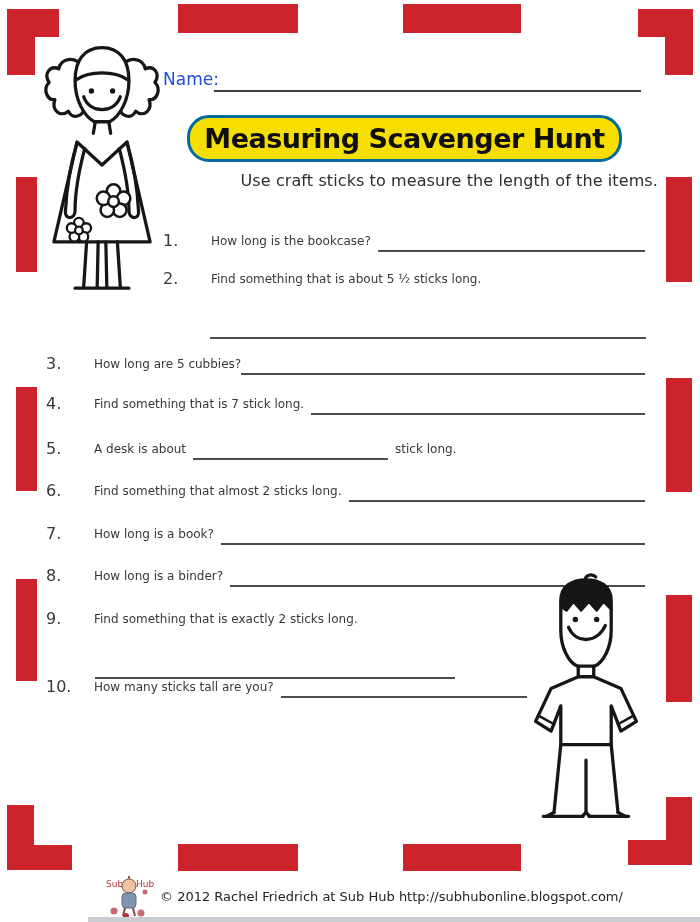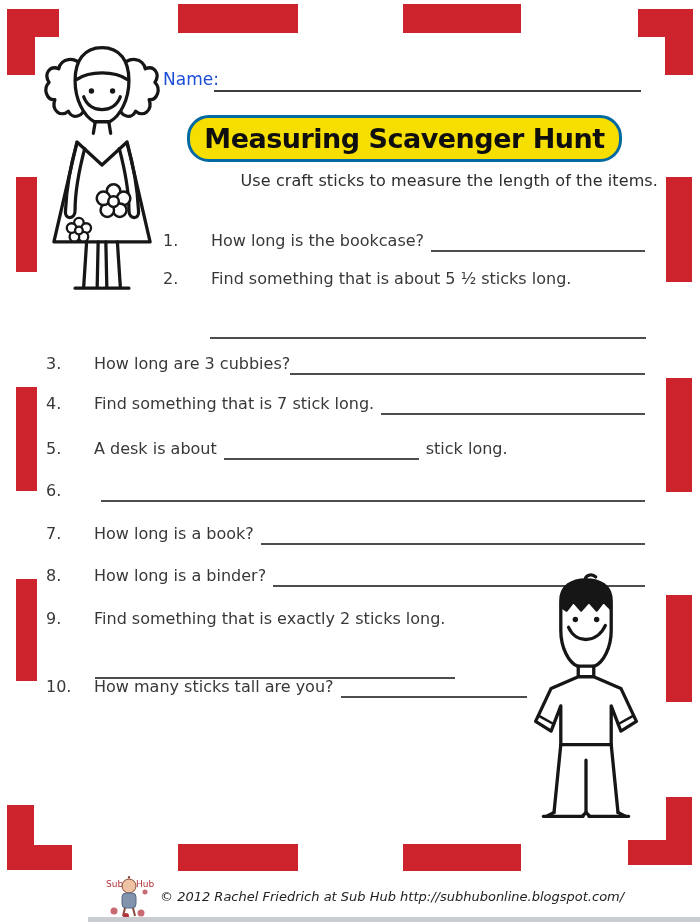--- a/index.html
+++ b/index.html
@@ -20,26 +20,26 @@
     background:var(--yellow,#f6df00);
     border:3px solid #0369a1;border-radius:22px;
     box-sizing:border-box;
     display:flex;align-items:center;justify-content:center;margin-top:9px;
   }
   .banner-title{font-size:27px;font-weight:bold;color:#0f0f0f;letter-spacing:-0.5px;white-space:nowrap;}
   .subtitle{position:absolute;left:158px;top:171px;width:500px;text-align:right;font-size:16px;color:#2d2d2d;letter-spacing:0.1px;}
   
   .q-row{position:absolute;height:22px;display:flex;align-items:flex-end;}
   .q-num{width:48px;font-size:16px;color:#383838;line-height:22px;flex:none;}
-  .q-text{font-size:16px;color:#383838;line-height:22px;white-space:nowrap;}
+  .q-text{font-size:12px;color:#383838;line-height:22px;white-space:nowrap;}
   .blank{flex:1;height:20px;border-bottom:2px solid #4d4d4d;margin-left:7px;}
   .blank-fixed{flex:none;width:195px;height:20px;border-bottom:2px solid #4d4d4d;margin:0 7px;}
   .blank-line{position:absolute;height:22px;border-bottom:2px solid #4d4d4d;}
   
-  .copyright{position:absolute;left:160px;top:889px;font-size:13px;color:#222;white-space:nowrap;font-style:italic;}
+  .copyright{position:absolute;left:160px;top:889px;font-size:13px;color:#222;white-space:nowrap;}
   .scan-strip{position:absolute;left:88px;top:917px;width:612px;height:5px;background:#c9cdd1;}
   svg{position:absolute;overflow:visible;}
 </style>
 </head>
 <body>
 
 <div id="page">
 
   <div class="red" style="left:7px;top:9px;width:52px;height:28px"></div>
   <div class="red" style="left:7px;top:9px;width:28px;height:66px"></div>
@@ -121,39 +121,40 @@
   </div>
 
   <div class="q-row" style="top:268px;left:163px;width:482px">
     <span class="q-num">2.</span>
     <span class="q-text">Find something that is about 5 ½ sticks long.</span>
   </div>
   <div class="blank-line" style="top:315px;left:210px;width:436px"></div>
 
   <div class="q-row" style="top:353px;left:46px;width:599px">
     <span class="q-num">3.</span>
-    <span class="q-text">How long are 3 cubbies?</span>
+    <span class="q-text">How long are 5 cubbies?</span>
     <span class="blank" style="margin-left:0"></span>
   </div>
 
   <div class="q-row" style="top:393px;left:46px;width:599px">
     <span class="q-num">4.</span>
     <span class="q-text">Find something that is 7 stick long.</span>
     <span class="blank"></span>
   </div>
 
   <div class="q-row" style="top:438px;left:46px;width:599px">
     <span class="q-num">5.</span>
     <span class="q-text">A desk is about</span>
     <span class="blank-fixed"></span>
     <span class="q-text">stick long.</span>
   </div>
 
   <div class="q-row" style="top:480px;left:46px;width:599px">
     <span class="q-num">6.</span>
+    <span class="q-text">Find something that almost 2 sticks long.</span>
     <span class="blank"></span>
   </div>
 
   <div class="q-row" style="top:523px;left:46px;width:599px">
     <span class="q-num">7.</span>
     <span class="q-text">How long is a book?</span>
     <span class="blank"></span>
   </div>
 
   <div class="q-row" style="top:565px;left:46px;width:599px">

